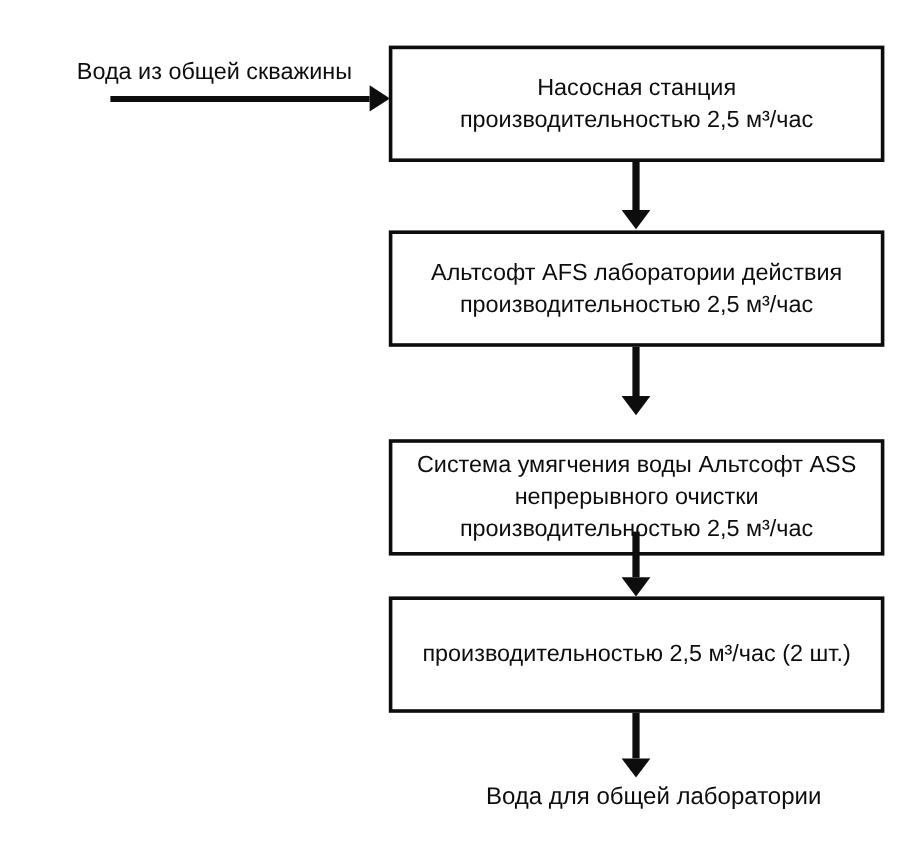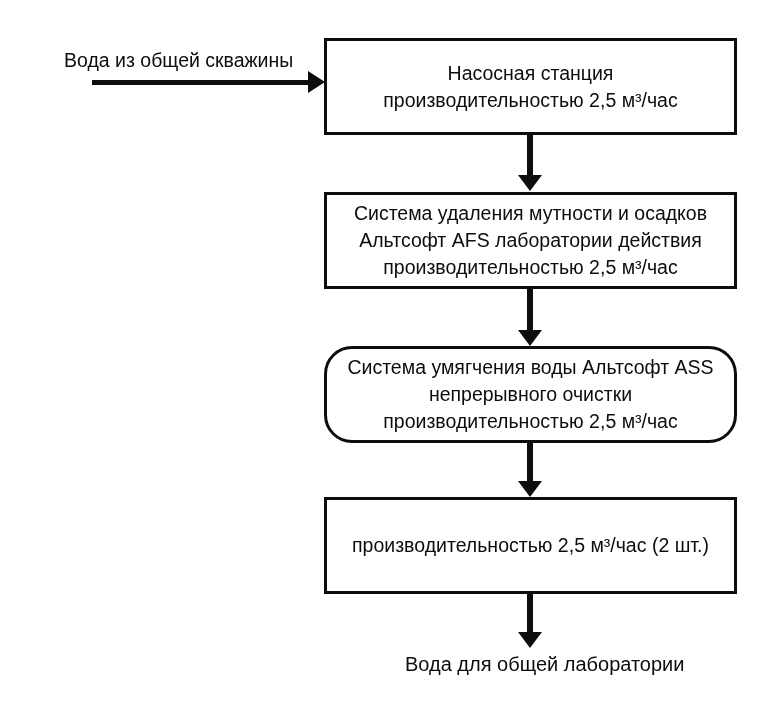--- a/index.html
+++ b/index.html
@@ -97,31 +97,30 @@
     <div class="box-line">Насосная станция</div>
     <div class="box-line">производительностью 2,5 м³/час</div>
   </div>
 
   <div class="v-arrow" style="left:481px; top:135px; height:56px;">
     <div class="v-shaft"></div>
     <div class="v-head"></div>
   </div>
 
   <div class="flow-box" style="top:192px;">
-    <div class="box-line">Система удаления мутности и осадков</div>
     <div class="box-line">Альтсофт AFS лаборатории действия</div>
     <div class="box-line">производительностью 2,5 м³/час</div>
   </div>
 
   <div class="v-arrow" style="left:481px; top:289px; height:57px;">
     <div class="v-shaft"></div>
     <div class="v-head"></div>
   </div>
 
-  <div class="flow-box" style="top:346px;border-radius:28px;">
+  <div class="flow-box" style="top:366px;">
     <div class="box-line">Система умягчения воды Альтсофт ASS</div>
     <div class="box-line">непрерывного очистки</div>
     <div class="box-line">производительностью 2,5 м³/час</div>
   </div>
 
   <div class="v-arrow" style="left:481px; top:443px; height:54px;">
     <div class="v-shaft"></div>
     <div class="v-head"></div>
   </div>
 

